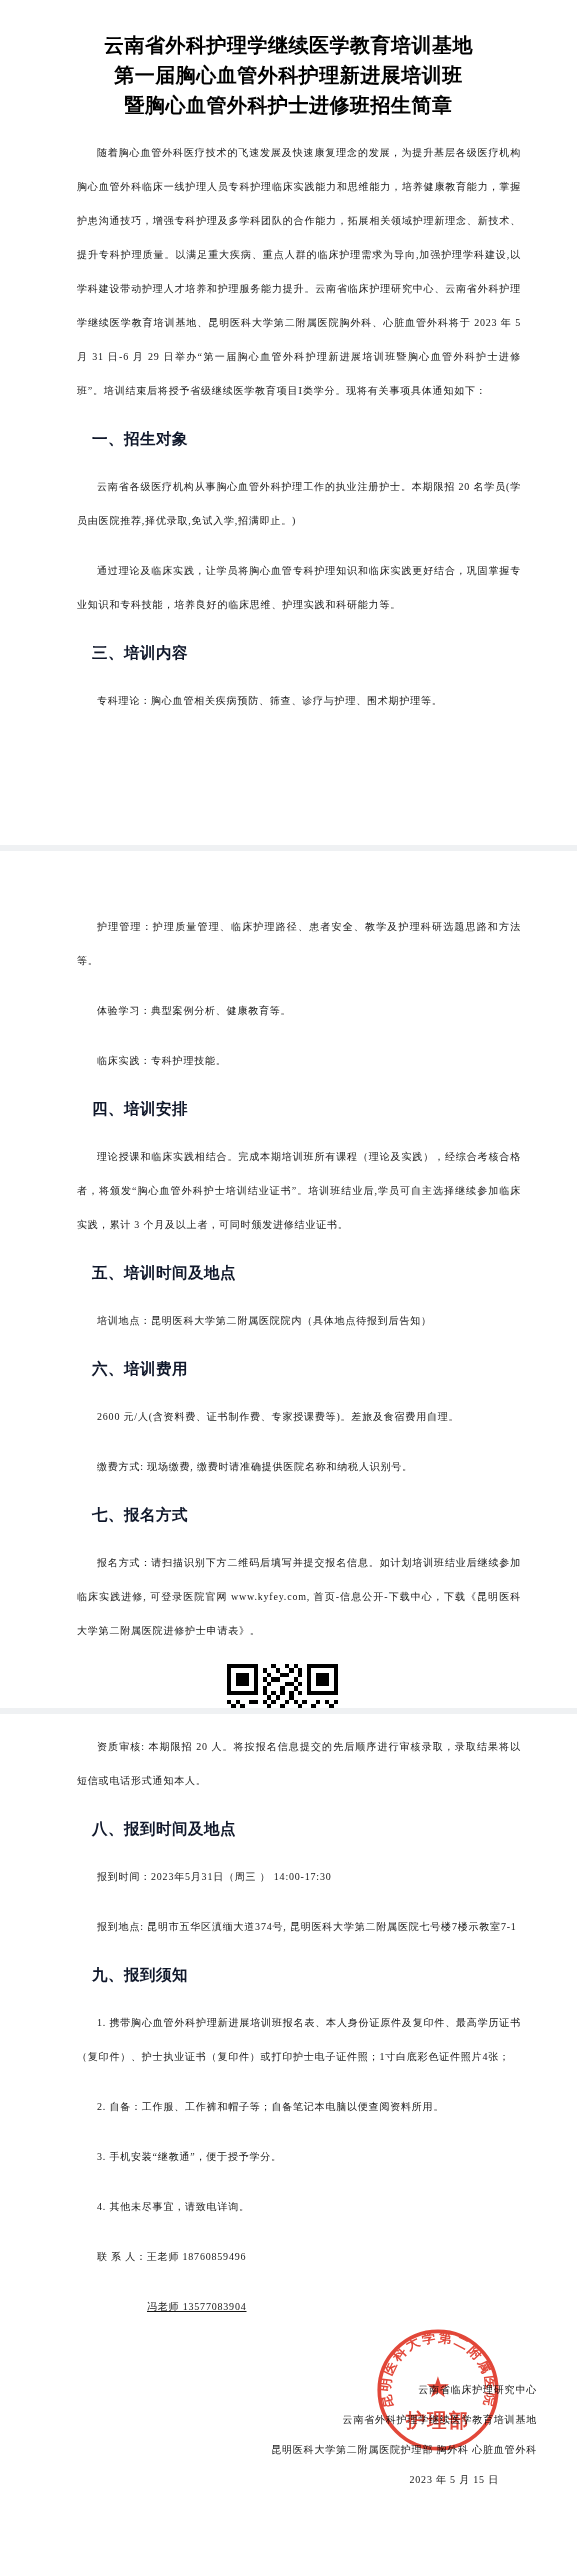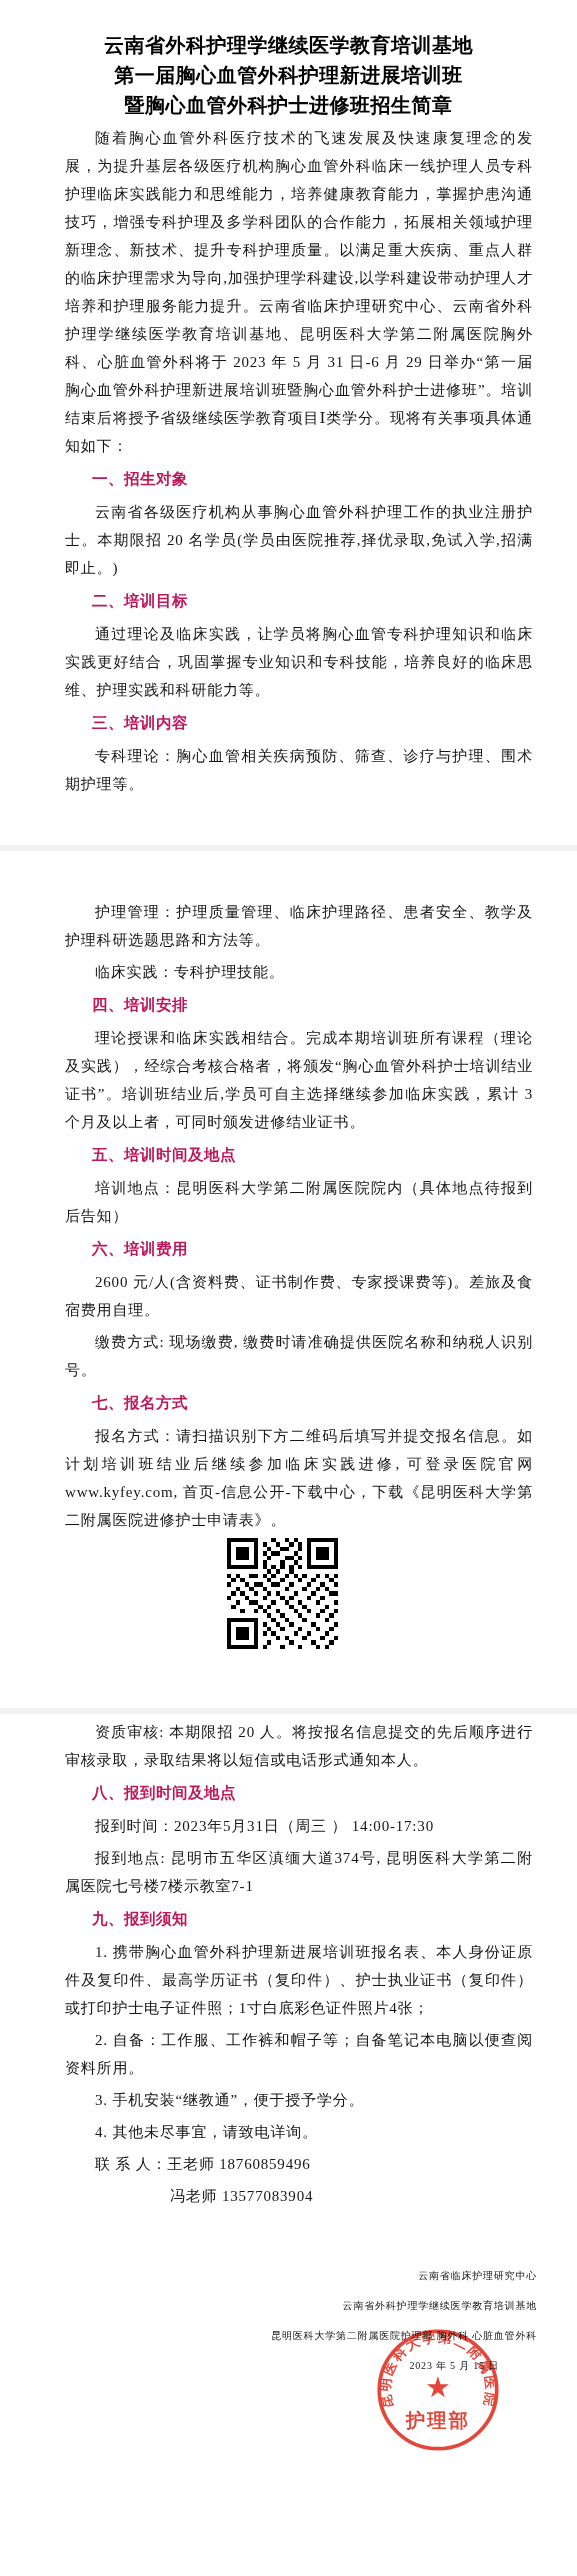--- a/index.html
+++ b/index.html
@@ -26,39 +26,39 @@
     text-align:center;
     font-family:"Liberation Sans","DejaVu Sans",sans-serif;
     font-weight:700;
     font-size:20px;
     line-height:30px;
     letter-spacing:0.5px;
     color:#000;
   }
   .intro{margin-top:27px;}
   p.para{
-    margin:4px;
-    font-size:15px;
-    line-height:28px;
+    margin:16px;
+    font-size:10px;
+    line-height:34px;
     letter-spacing:0.8px;
     text-align:justify;
     text-justify:inter-ideograph;
   }
   p.indent{text-indent:2em;}
   h2.sec{
     margin:0;
     font-size:15.5px;
     line-height:30px;
     font-family:"Liberation Sans","DejaVu Sans",sans-serif;
     font-weight:700;
     letter-spacing:0.5px;
     text-indent:2em;
-    color:#be185d;
+    color:#0f172a;
   }
-  .contact2{text-indent:7em;}
+  .contact2{text-indent:7em;text-decoration:underline;}
   .qr-wrap{
     width:111px;height:111px;
     margin:0 0 0 166px;
   }
   .qr-wrap svg{display:block;width:111px;height:111px;}
   .sign-block{
     margin-top:51px;
     text-align:right;
   }
   .sign-block p{
@@ -86,32 +86,32 @@
   <section class="page page-1">
     <div class="doc-title">
       <div>云南省外科护理学继续医学教育培训基地</div>
       <div>第一届胸心血管外科护理新进展培训班</div>
       <div>暨胸心血管外科护士进修班招生简章</div>
     </div>
     <div class="content">
       <p class="para indent intro">随着胸心血管外科医疗技术的飞速发展及快速康复理念的发展，为提升基层各级医疗机构胸心血管外科临床一线护理人员专科护理临床实践能力和思维能力，培养健康教育能力，掌握护患沟通技巧，增强专科护理及多学科团队的合作能力，拓展相关领域护理新理念、新技术、提升专科护理质量。以满足重大疾病、重点人群的临床护理需求为导向,加强护理学科建设,以学科建设带动护理人才培养和护理服务能力提升。云南省临床护理研究中心、云南省外科护理学继续医学教育培训基地、昆明医科大学第二附属医院胸外科、心脏血管外科将于 2023 年 5 月 31 日-6 月 29 日举办“第一届胸心血管外科护理新进展培训班暨胸心血管外科护士进修班”。培训结束后将授予省级继续医学教育项目Ⅰ类学分。现将有关事项具体通知如下：</p>
       <h2 class="sec">一、招生对象</h2>
       <p class="para indent">云南省各级医疗机构从事胸心血管外科护理工作的执业注册护士。本期限招 20 名学员(学员由医院推荐,择优录取,免试入学,招满即止。)</p>
-      <h2 class="sec">二、培训目标</h2>
       <p class="para indent">通过理论及临床实践，让学员将胸心血管专科护理知识和临床实践更好结合，巩固掌握专业知识和专科技能，培养良好的临床思维、护理实践和科研能力等。</p>
       <h2 class="sec">三、培训内容</h2>
       <p class="para indent">专科理论：胸心血管相关疾病预防、筛查、诊疗与护理、围术期护理等。</p>
     </div>
   </section>
 
   <div class="page-sep"></div>
 
   <section class="page page-2">
     <div class="content">
       <p class="para indent">护理管理：护理质量管理、临床护理路径、患者安全、教学及护理科研选题思路和方法等。</p>
+      <p class="para indent">体验学习：典型案例分析、健康教育等。</p>
       <p class="para indent">临床实践：专科护理技能。</p>
       <h2 class="sec">四、培训安排</h2>
       <p class="para indent">理论授课和临床实践相结合。完成本期培训班所有课程（理论及实践），经综合考核合格者，将颁发“胸心血管外科护士培训结业证书”。培训班结业后,学员可自主选择继续参加临床实践，累计 3 个月及以上者，可同时颁发进修结业证书。</p>
       <h2 class="sec">五、培训时间及地点</h2>
       <p class="para indent">培训地点：昆明医科大学第二附属医院院内（具体地点待报到后告知）</p>
       <h2 class="sec">六、培训费用</h2>
       <p class="para indent">2600 元/人(含资料费、证书制作费、专家授课费等)。差旅及食宿费用自理。</p>
       <p class="para indent">缴费方式: 现场缴费, 缴费时请准确提供医院名称和纳税人识别号。</p>
       <h2 class="sec">七、报名方式</h2>
       <p class="para indent">报名方式：请扫描识别下方二维码后填写并提交报名信息。如计划培训班结业后继续参加临床实践进修, 可登录医院官网 www.kyfey.com, 首页-信息公开-下载中心，下载《昆明医科大学第二附属医院进修护士申请表》。</p>

